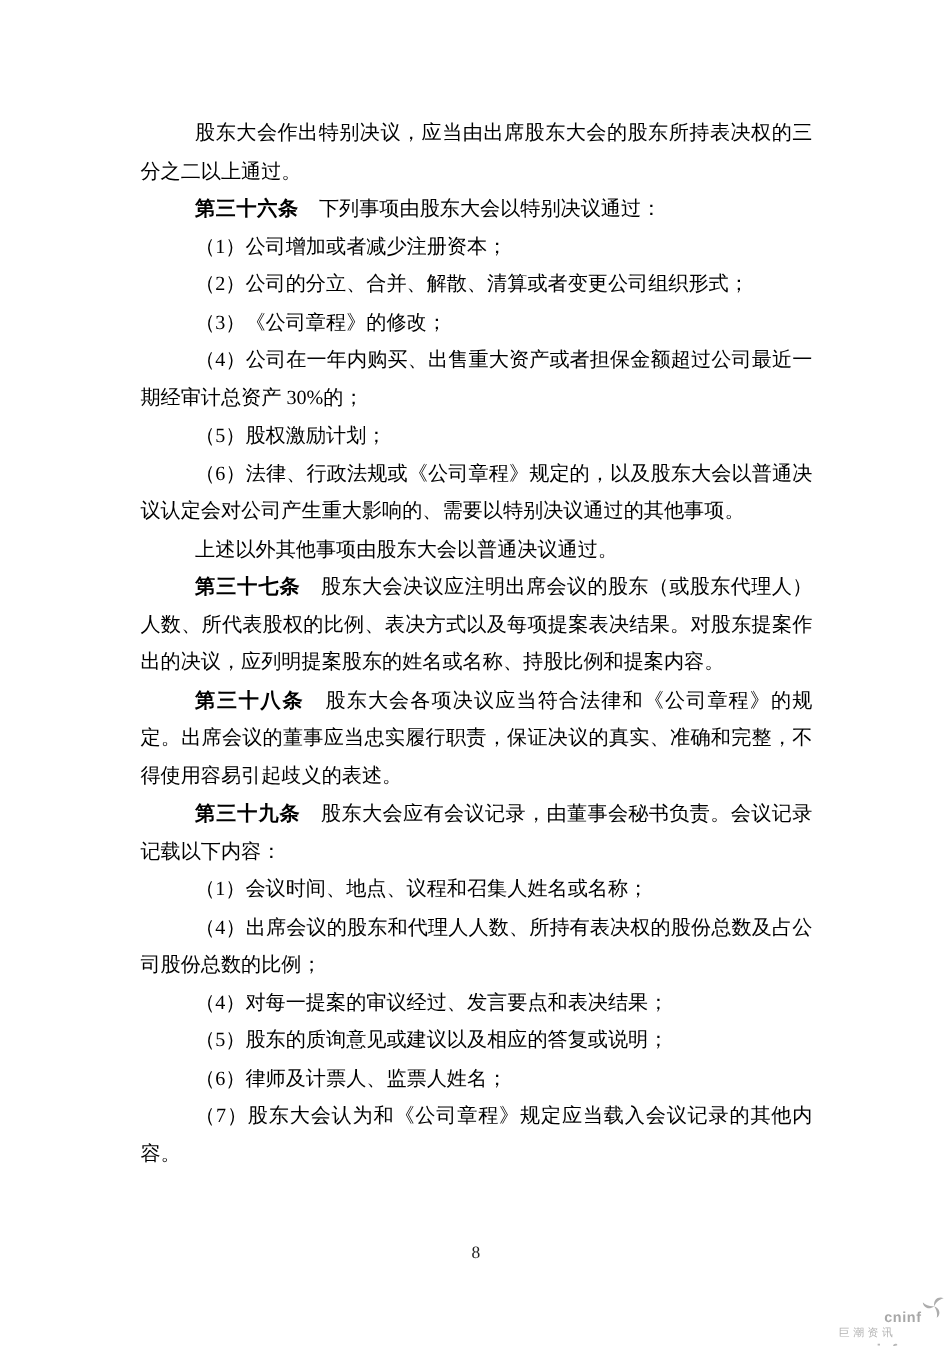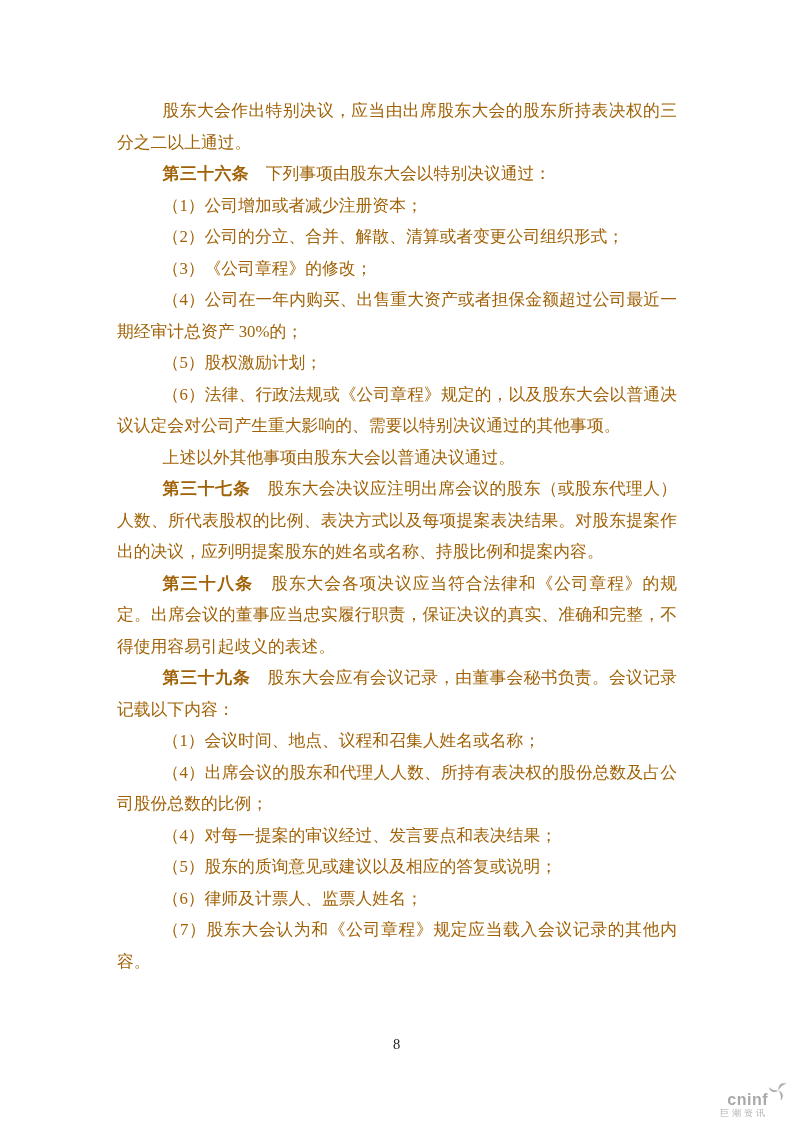--- a/index.html
+++ b/index.html
@@ -15,21 +15,21 @@
     overflow: hidden;
     font-family: "Liberation Serif", "DejaVu Serif", serif;
   }
   .body-text {
     position: absolute;
     left: 117px;
     top: 95px;
     width: 560px;
     font-size: 16.8px;
     line-height: 31.5px;
-    color: #a16207;
+    color: #000000;
     text-align: justify;
   }
   .body-text p {
     margin: 0;
     padding: 0;
     text-indent: 2em;
   }
   .art {
     font-weight: bold;
     font-family: "Liberation Sans", "DejaVu Sans", sans-serif;
@@ -56,34 +56,34 @@
   }
   .cninfo-brand-row {
     display: flex;
     align-items: center;
     justify-content: flex-end;
     gap: 1px;
   }
   .cninfo-brand {
     font-family: "Liberation Sans", "DejaVu Sans", sans-serif;
     font-weight: bold;
-    font-size: 16px;
+    font-size: 12px;
     letter-spacing: 0.5px;
     color: #a8a8a8;
     margin-top: 20px;
   }
   .cninfo-swirl {
     display: block;
   }
   .cninfo-cn {
-    font-family: Liberation Mono, monospace;
+    font-family: Liberation Sans, sans-serif;
     font-size: 9px;
     letter-spacing: 3px;
     color: #b2b2b2;
-    text-align: right;
+    text-align: center;
     padding-right: 20px;
     margin-top: 2px;
   }
   .cninfo-url {
     font-family: "Liberation Sans", "DejaVu Sans", sans-serif;
     font-size: 14px;
     color: #b8b8b8;
     text-align: left;
     margin-top: 3px;
     font-weight: bold;

